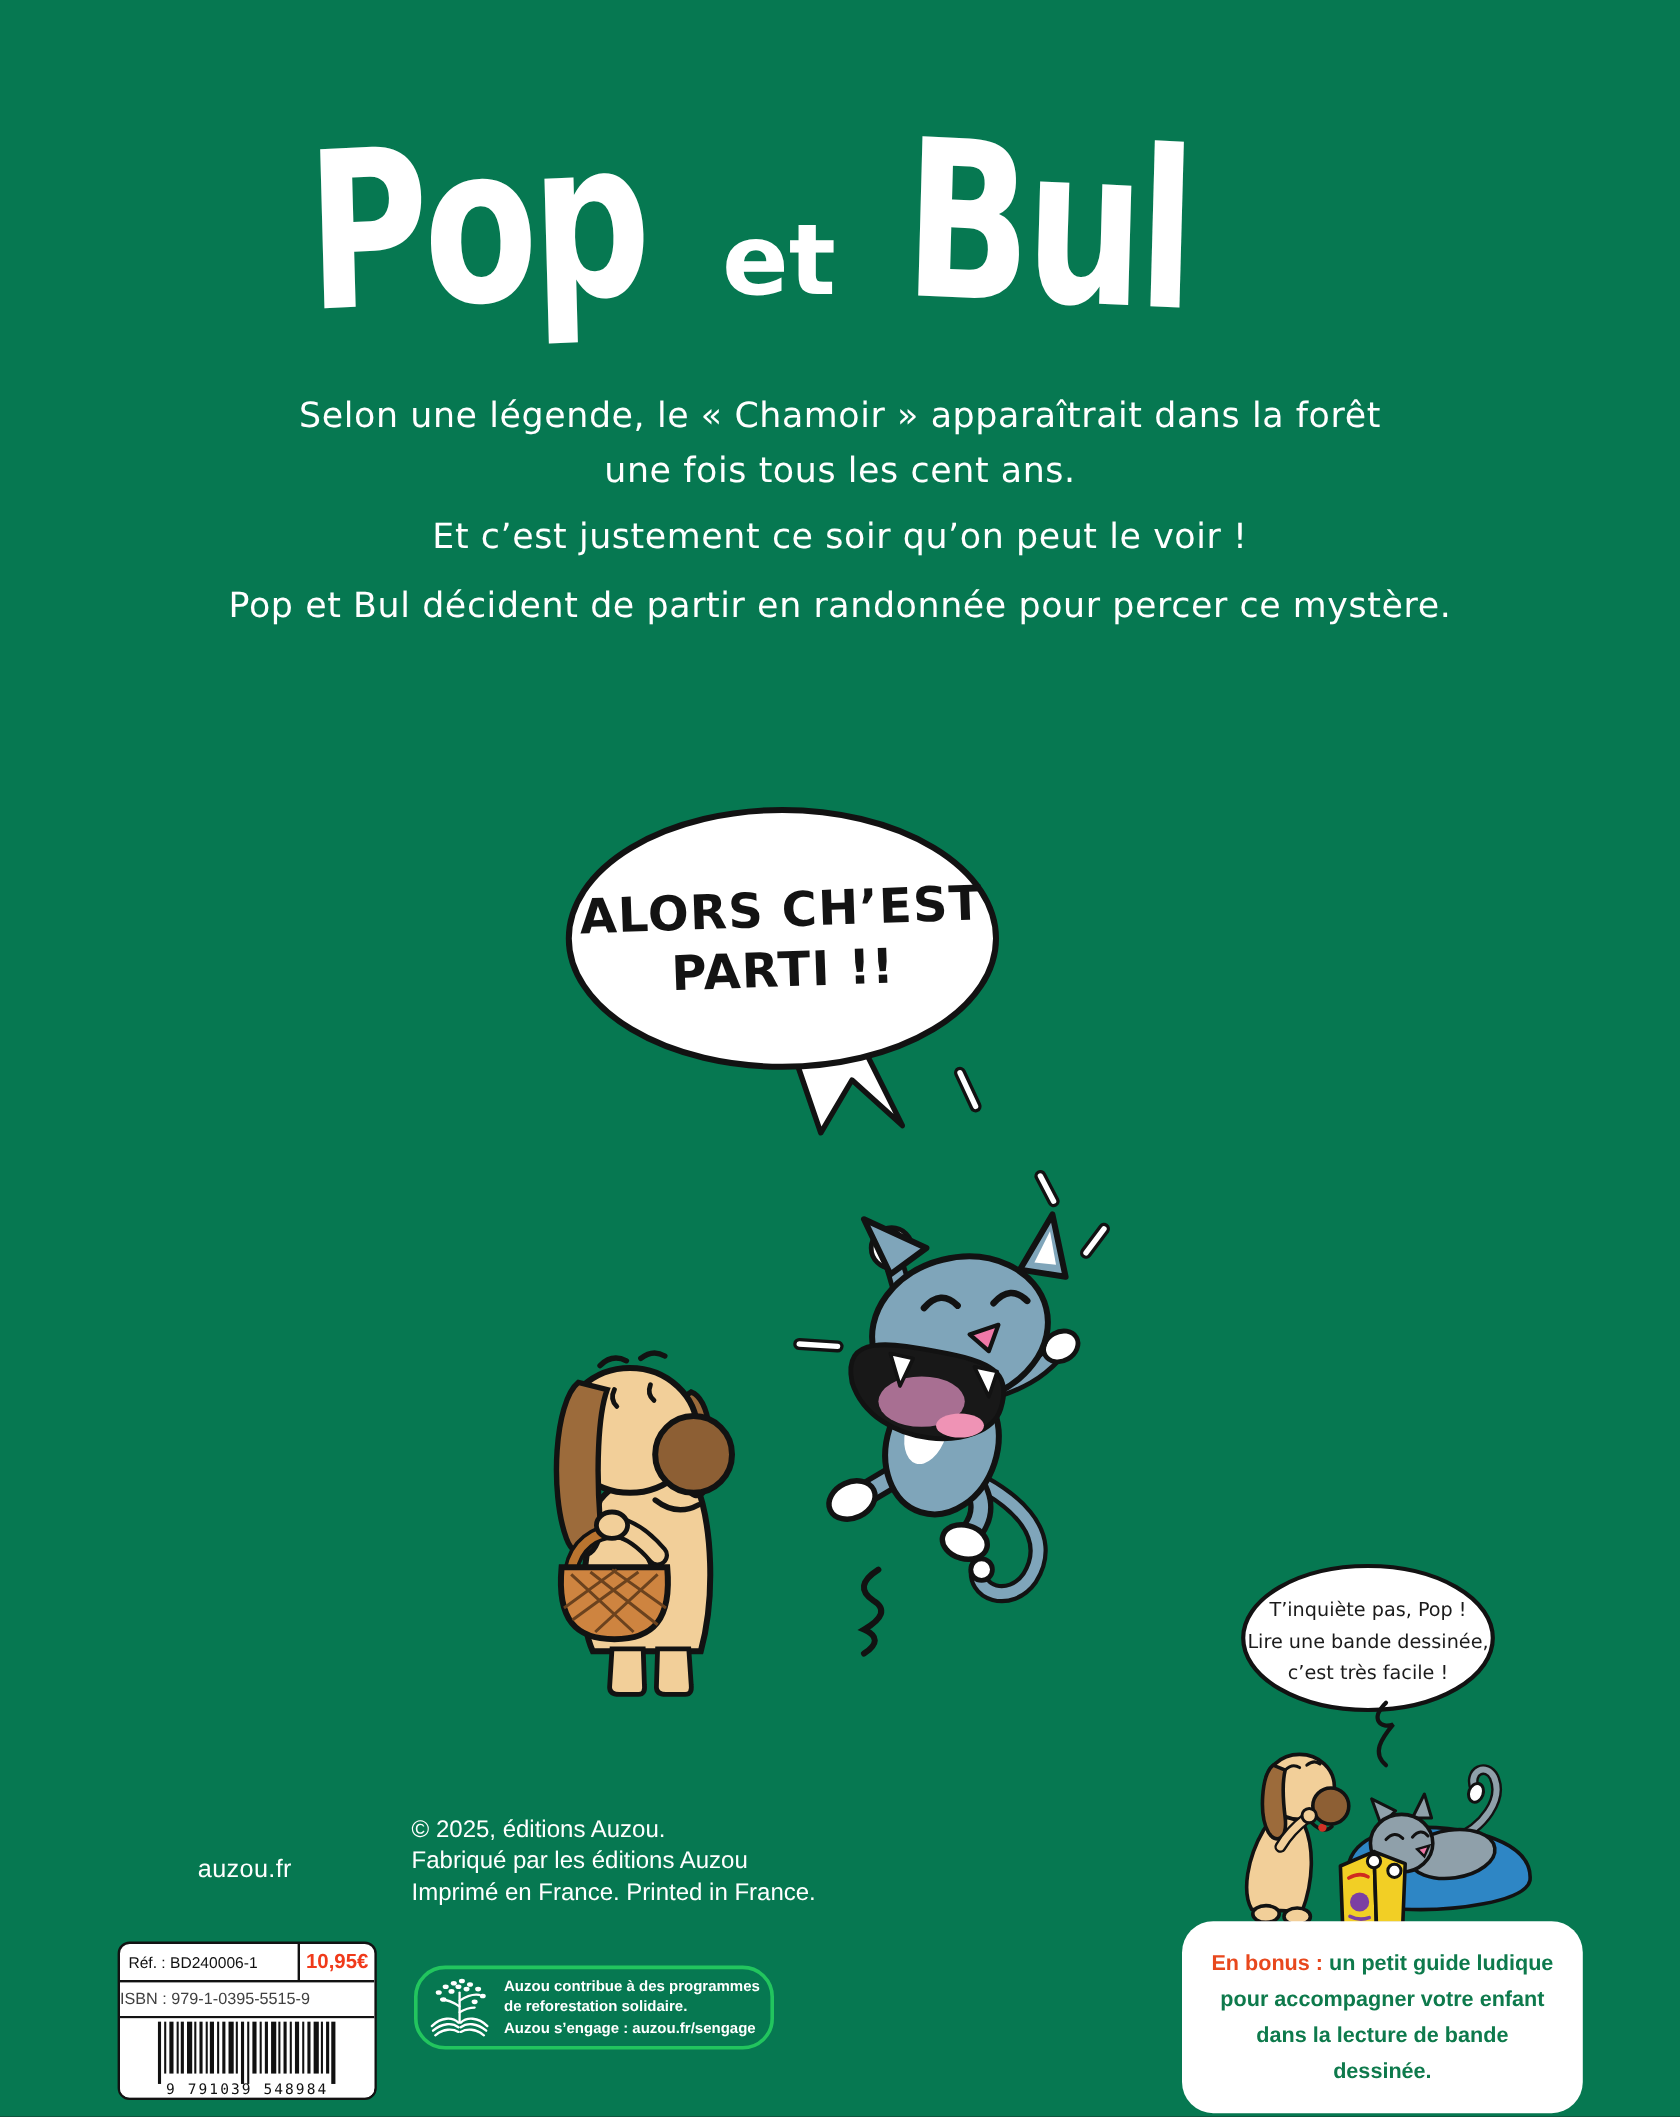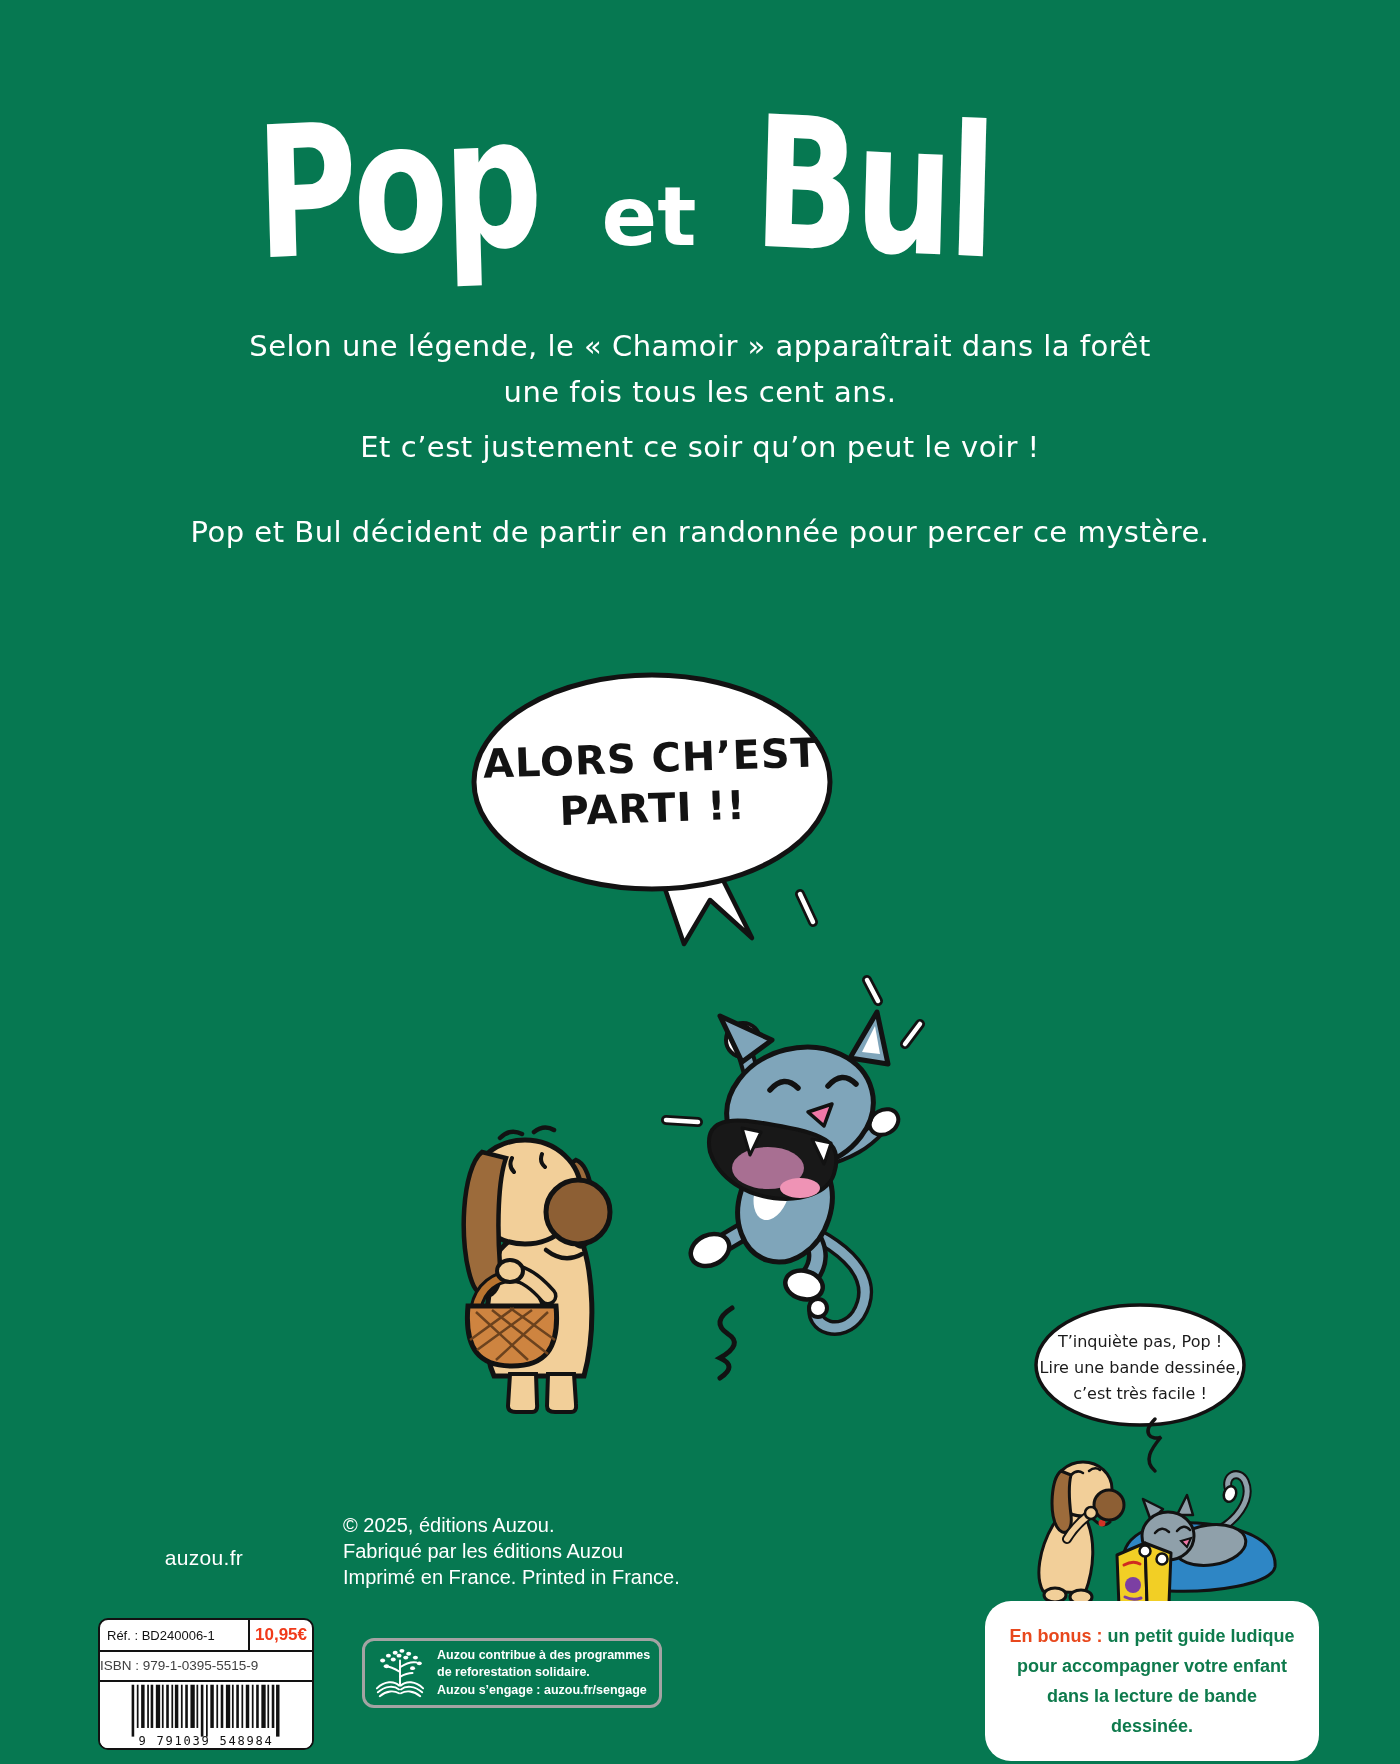--- a/index.html
+++ b/index.html
@@ -35,22 +35,22 @@
   }
   .label-row1{display:flex;align-items:center;height:30px;border-bottom:2px solid #121212;}
   .label-ref{flex:1;padding-left:7px;font-size:13px;color:#111;}
   .label-price{width:62px;text-align:center;font-size:17px;font-weight:bold;color:#F03A1A;border-left:2px solid #121212;align-self:stretch;line-height:30px;}
   .label-isbn{height:28px;line-height:28px;font-size:13.5px;color:#404040;border-bottom:2px solid #121212;}
   .label-barcode{height:66px;display:flex;align-items:center;justify-content:center;background:#fff;}
   
   .imprint{position:absolute;left:343px;top:1512px;color:#ffffff;font-size:20px;line-height:26px;}
   
   .eco-badge{
-    position:absolute;left:362px;top:1638px;width:300px;height:70px;
-    border:3px solid #a3a3a3;border-radius:12px;display:flex;align-items:center;
+    position:absolute;left:345px;top:1638px;width:300px;height:70px;
+    border:3px solid #22c55e;border-radius:26px;display:flex;align-items:center;
     padding:2px 8px;box-sizing:border-box;
   }
   .eco-text{margin-left:10px;color:#ffffff;font-size:12.5px;font-weight:bold;line-height:17.5px;}
   
   .bonus-box{
     position:absolute;left:985px;top:1601px;width:334px;min-height:100px;background:#ffffff;
     border-radius:26px;display:flex;align-items:center;justify-content:center;
     text-align:center;box-sizing:border-box;padding:8px 8px;
   }
   .bonus-box p{margin:12px;font-size:18px;font-weight:bold;line-height:30px;color:#0E7A4C;}
@@ -66,21 +66,21 @@
 
   <h1 class="title">
     <span class="word w1">Pop</span>
     <span class="et">et</span>
     <span class="word w2">Bul</span>
   </h1>
 
   <div class="blurb-line" style="top:329px">Selon une légende, le « Chamoir » apparaîtrait dans la forêt</div>
   <div class="blurb-line" style="top:375px">une fois tous les cent ans.</div>
   <div class="blurb-line" style="top:430px">Et c’est justement ce soir qu’on peut le voir !</div>
-  <div class="blurb-line" style="top:515px">Pop et Bul décident de partir en randonnée pour percer ce mystère.</div>
+  <div class="blurb-line" style="top:487px">Pop et Bul décident de partir en randonnée pour percer ce mystère.</div>
 
   <svg class="main-art" width="600" height="770" viewBox="0 0 600 770">
 
     <g>
       <path d="M 282 220 L 304 284 L 330 240 L 372 278 L 338 210 Z" fill="#ffffff" stroke="#121212" stroke-width="4.5" stroke-linejoin="round"></path>
       <ellipse cx="272" cy="122" rx="178" ry="107" fill="#ffffff" stroke="#121212" stroke-width="5"></ellipse>
       <text x="272" y="112" text-anchor="middle" font-size="40" font-weight="900" letter-spacing="1" fill="#131313" transform="rotate(-2 272 130)">ALORS CH’EST</text>
       <text x="272" y="162" text-anchor="middle" font-size="40" font-weight="900" letter-spacing="1" fill="#131313" transform="rotate(-2 272 130)">PARTI !!</text>
     </g>
 

